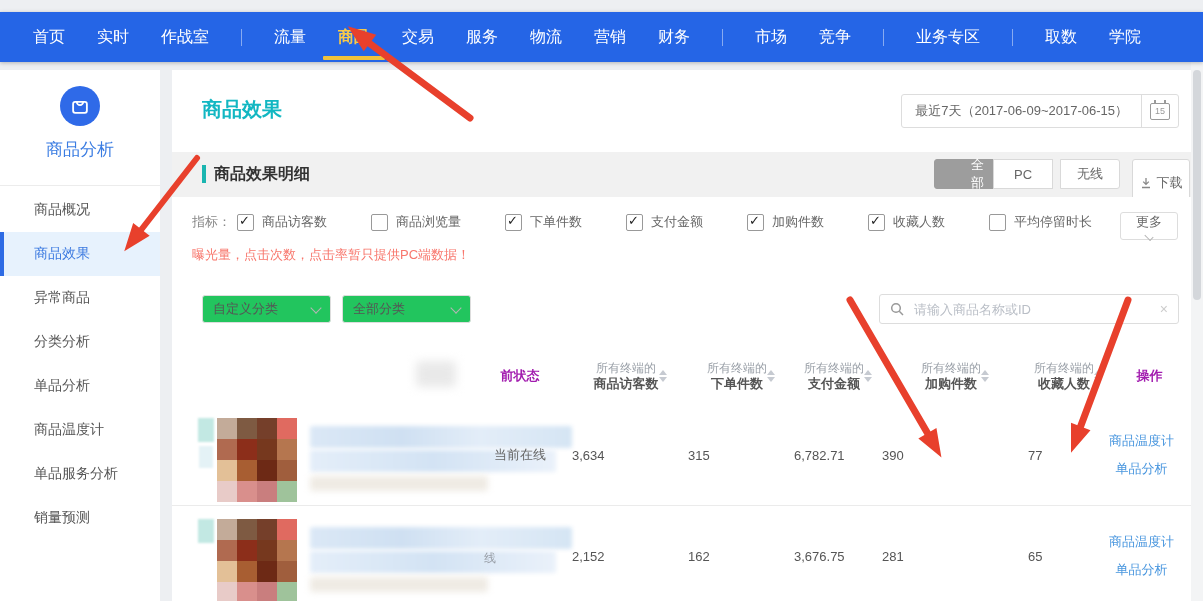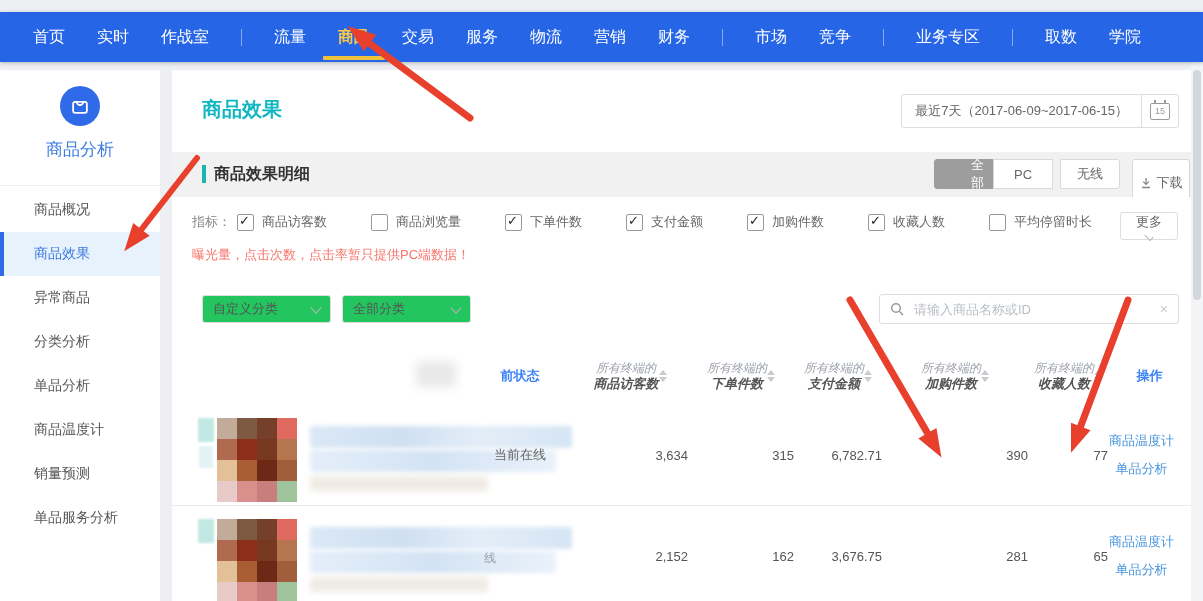--- a/index.html
+++ b/index.html
@@ -80,32 +80,32 @@
   .search input{border:0;outline:0;flex:1;font-size:13px;color:#555;background:transparent;
                 font-family:"Liberation Sans","DejaVu Sans",sans-serif;}
   .search input::placeholder{color:#b9bec6;}
   .search-clear{color:#ccc;font-size:14px;cursor:pointer;line-height:1;}
 
   
   .table{position:absolute;left:0;top:150px;right:0;}
   .trow{display:grid;grid-template-columns:296px 104px 116px 106px 88px 146px 80px 1fr;align-items:center;}
   .thead{height:58px;}
   .hcell{display:flex;align-items:center;justify-content:center;}
-  .mh{font-style:italic;}
+  .mh{}
   .mh .lines{display:flex;flex-direction:column;align-items:center;line-height:16px;}
   .pre{font-size:12px;color:#9aa0a8;}
   .mname{font-size:13px;font-weight:bold;color:#555;}
-  .shead{font-size:13px;font-weight:bold;color:#3b82f6;position:relative;}
+  .shead{font-size:13px;font-weight:bold;color:#a21caf;position:relative;}
   .sort{display:flex;flex-direction:column;gap:2px;cursor:pointer;}
   .sort .up{width:0;height:0;border-left:4px solid transparent;border-right:4px solid transparent;border-bottom:5px solid #c6cad1;}
   .sort .down{width:0;height:0;border-left:4px solid transparent;border-right:4px solid transparent;border-top:5px solid #c6cad1;}
   .smudge{position:absolute;left:-52px;top:-6px;width:40px;height:26px;background:#e9e9e9;filter:blur(5px);border-radius:4px;}
   .tbody-row{height:100px;position:relative;}
   .tbody-row + .tbody-row{border-top:1px solid #ebebeb;}
-  .num{text-align:right;font-size:13px;color:#555;}
+  .num{text-align:left;font-size:13px;color:#555;}
   .stat{font-size:13px;color:#666;position:relative;height:100%;display:flex;align-items:center;justify-content:center;}
   .acts{display:flex;flex-direction:column;align-items:center;gap:10px;padding-right:16px;}
   .link{color:#4795de;font-size:13px;cursor:pointer;white-space:nowrap;}
   .prod{position:relative;height:100%;}
   .mosaic{position:absolute;left:45px;top:13px;width:80px;height:84px;display:grid;
           grid-template-columns:repeat(4,1fr);grid-template-rows:repeat(4,1fr);}
   .mosaic i{display:block;}
   .mosaic i:nth-child(1){background:#c3ab99}.mosaic i:nth-child(2){background:#7e5a42}
   .mosaic i:nth-child(3){background:#753f2a}.mosaic i:nth-child(4){background:#e06a60}
   .mosaic i:nth-child(5){background:#b06a50}.mosaic i:nth-child(6){background:#8c2e1a}
@@ -169,22 +169,22 @@
       <div class="side-title">商品分析</div>
       <div class="side-divider"></div>
     </div>
     <div class="side-menu">
       <div class="side-item">商品概况</div>
       <div class="side-item active">商品效果</div>
       <div class="side-item">异常商品</div>
       <div class="side-item">分类分析</div>
       <div class="side-item">单品分析</div>
       <div class="side-item">商品温度计</div>
+      <div class="side-item">单品服务分析</div>
       <div class="side-item">销量预测</div>
-      <div class="side-item">单品服务分析</div>
     </div>
   </aside>
 
   <section class="panel-head">
     <h1 class="page-title" style="margin:0">商品效果</h1>
     <div class="datepicker">
       <div class="date-text">最近7天（2017-06-09~2017-06-15）</div>
       <div class="date-cal">
         <div class="cal">
             <span>15</span>

